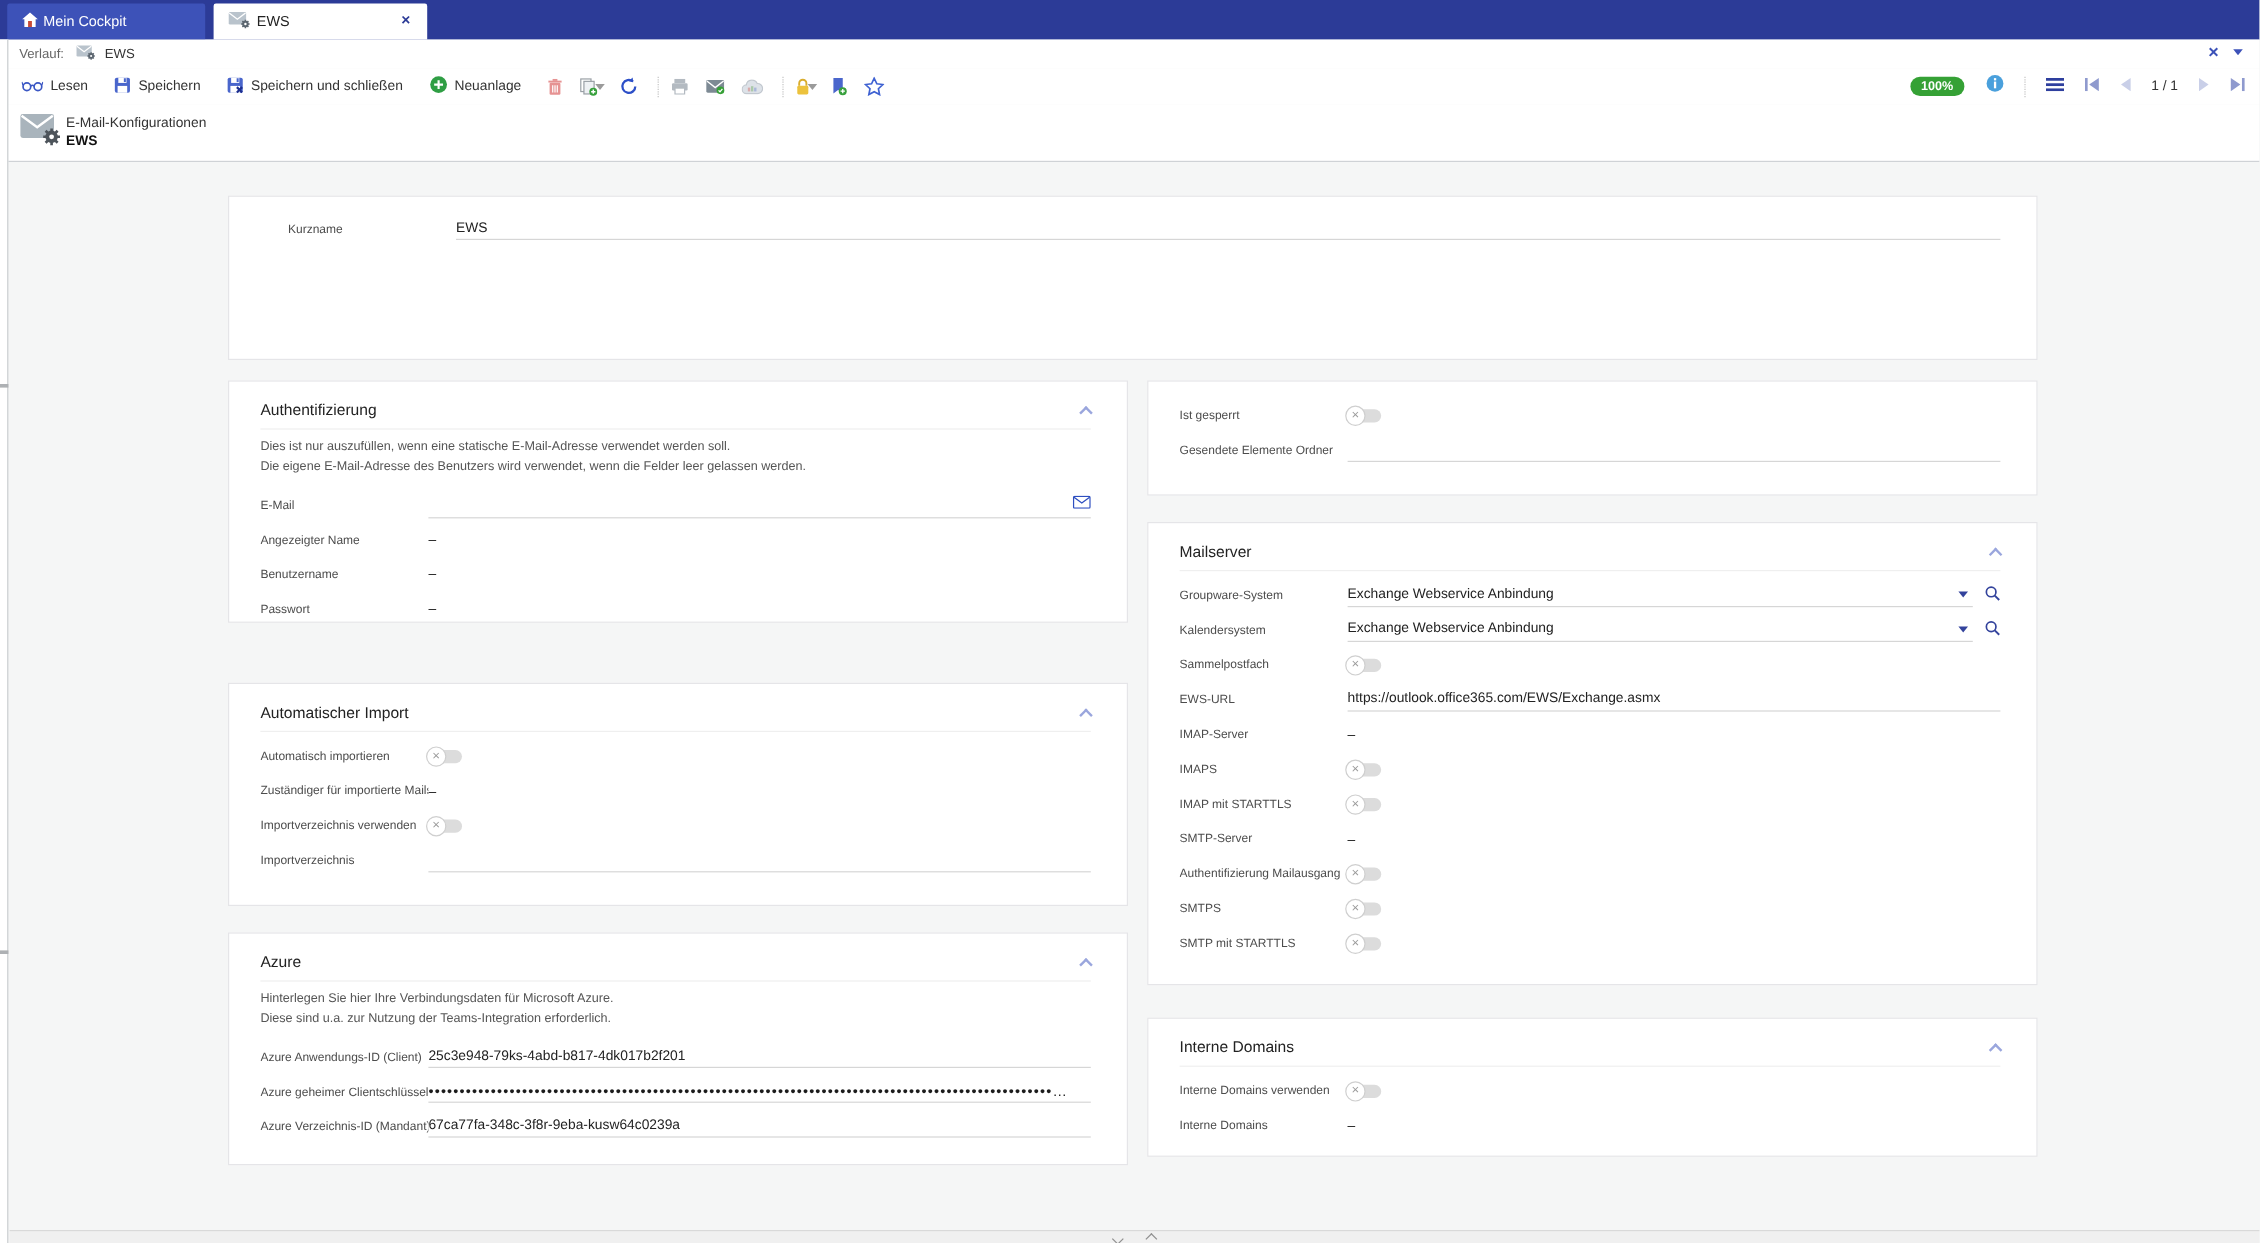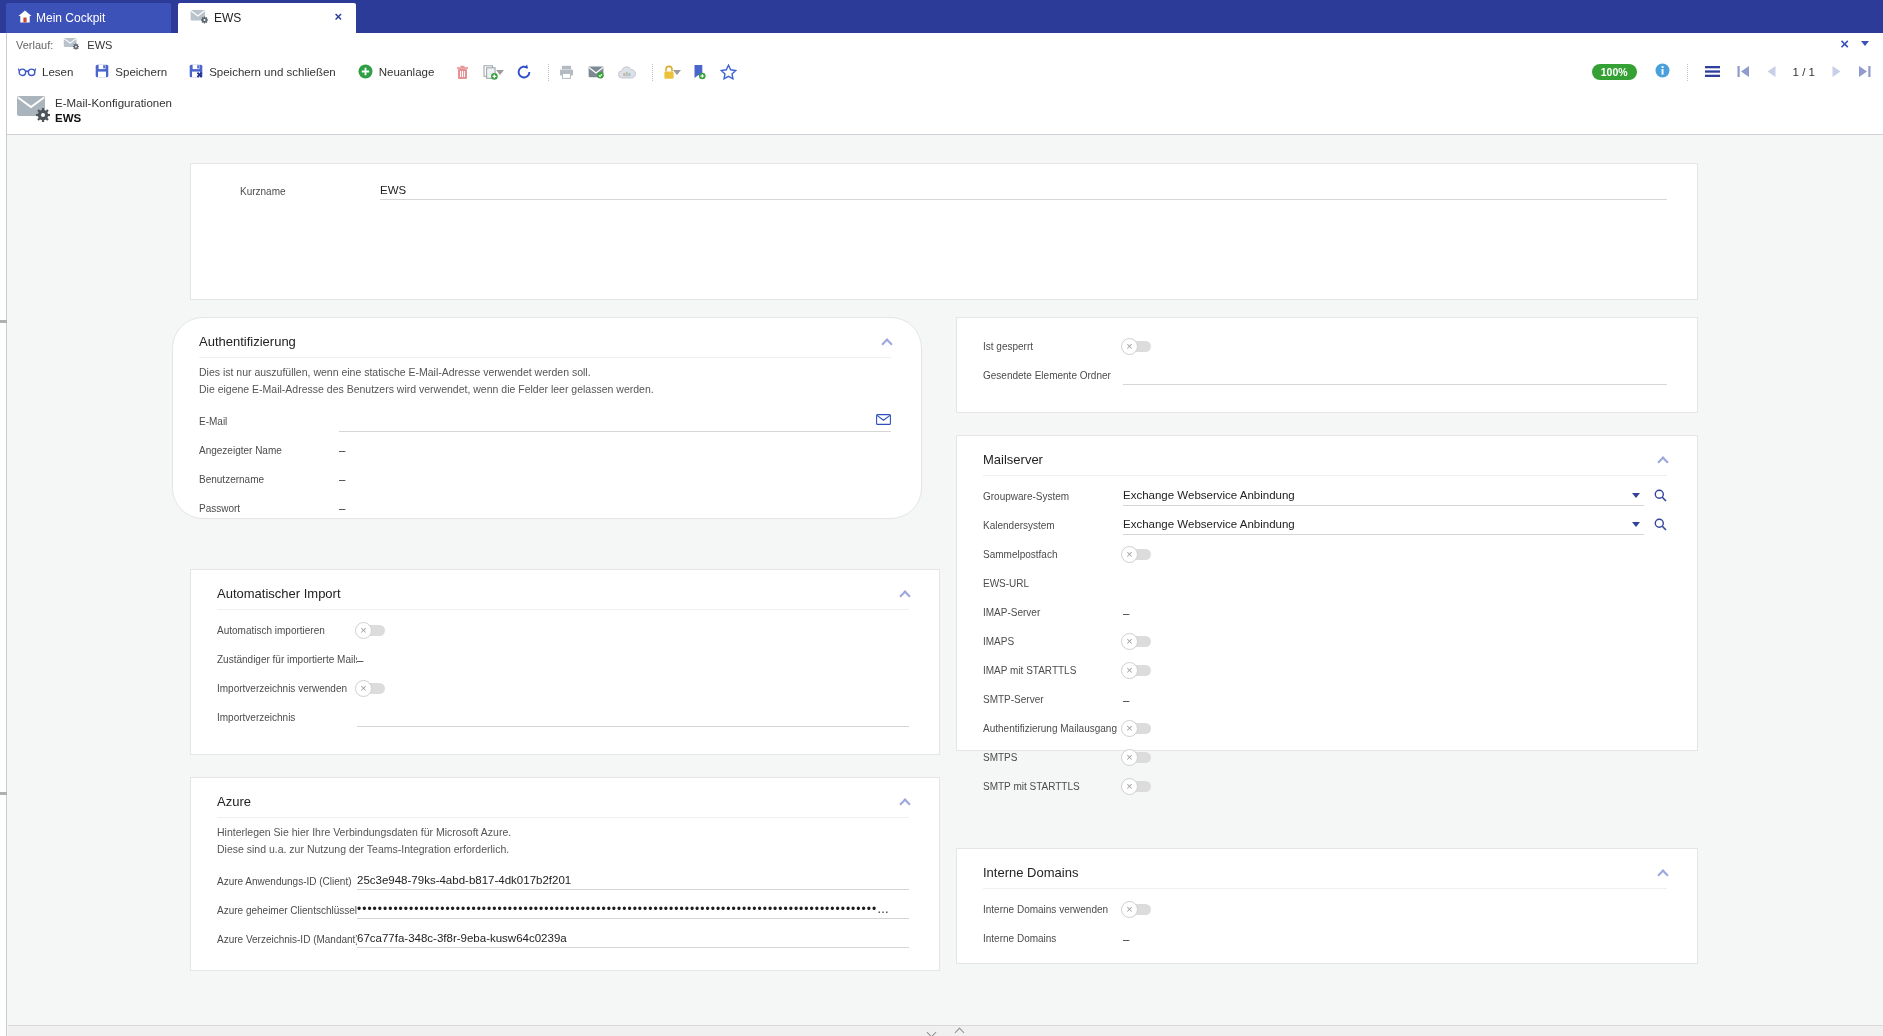--- a/index.html
+++ b/index.html
@@ -292,21 +292,21 @@
 
 <div class="card" style="left:190px; top:163px; width:1508px; height:137px;">
   <div class="frow" style="min-height:34px;margin-left:23px;">
     <span class="flabel">Kurzname</span>
     <span class="uline">
         <input class="fval" value="EWS" style="">
       </span>
   </div>
 </div>
 
-<div class="card" style="left:172px; top:317px; width:750px; height:202px;border-radius:31px;">
+<div class="card" style="left:190px; top:317px; width:750px; height:202px;">
   <div class="sect-head">
     <span class="sect-title">Authentifizierung</span>
     <span class="chev-up"></span>
   </div>
   <div class="sect-desc">
     <div>Dies ist nur auszufüllen, wenn eine statische E-Mail-Adresse verwendet werden soll.</div>
     <div>Die eigene E-Mail-Adresse des Benutzers wird verwendet, wenn die Felder leer gelassen werden.</div>
   </div>
   <div class="frow">
     <span class="flabel">E-Mail</span>
@@ -398,21 +398,21 @@
       </span>
   </div>
   <div class="frow">
     <span class="flabel">Gesendete Elemente Ordner</span>
     <span class="uline">
         <input class="fval" value="" style="">
       </span>
   </div>
 </div>
 
-<div class="card" style="left:956px; top:435px; width:742px; height:316px;">
+<div class="card" style="left:956px; top:435px; width:742px; height:386px;">
   <div class="sect-head">
     <span class="sect-title">Mailserver</span>
     <span class="chev-up"></span>
   </div>
   <div class="frow" style="margin-top:2px;">
     <span class="flabel">Groupware-System</span>
     <span class="uline">
       <span class="fval">Exchange Webservice Anbindung</span>
       <span class="dd-caret"></span>
     </span>
@@ -433,20 +433,23 @@
         </svg></span>
   </div>
   <div class="frow">
     <span class="flabel">Sammelpostfach</span>
     <span class="toggle">
         <span class="knob">×</span>
       </span>
   </div>
   <div class="frow">
     <span class="flabel">EWS-URL</span>
+    <span class="uline">
+        <input class="fval" value="https://outlook.office365.com/EWS/Exchange.asmx" style="">
+      </span>
   </div>
   <div class="frow">
     <span class="flabel">IMAP-Server</span>
     <span class="dash">–</span>
   </div>
   <div class="frow">
     <span class="flabel">IMAPS</span>
     <span class="toggle">
         <span class="knob">×</span>
       </span>

